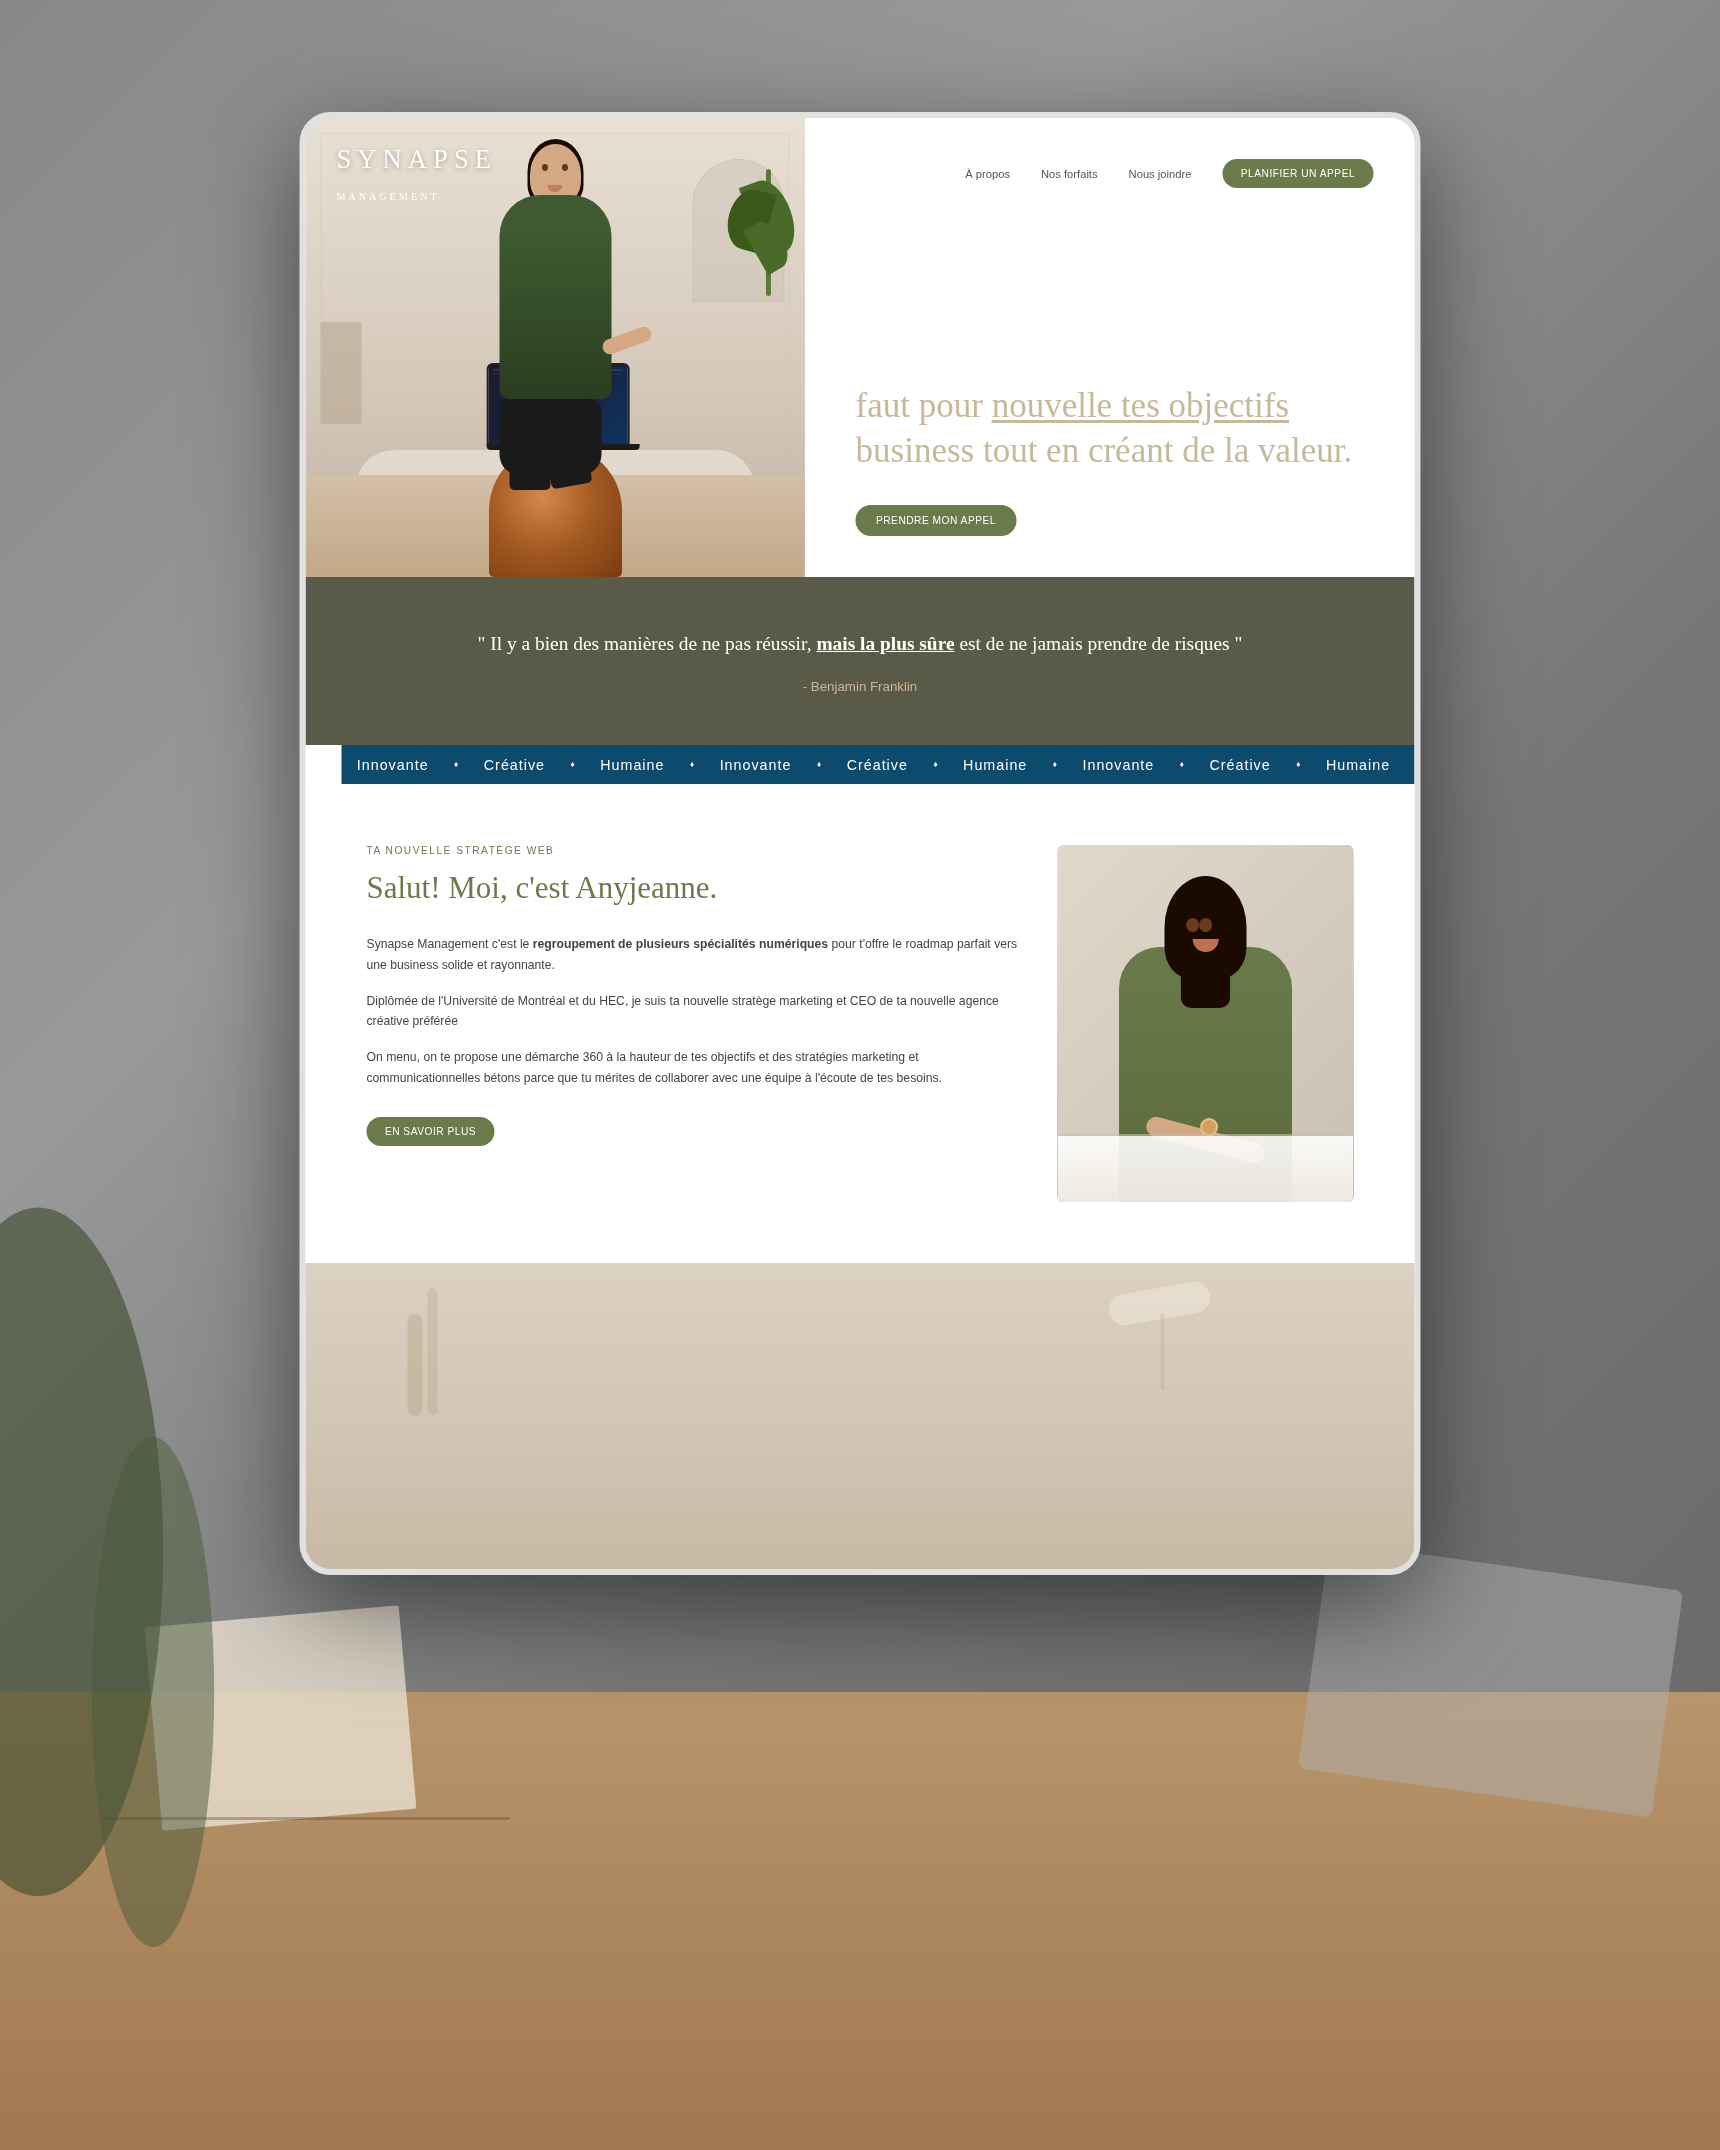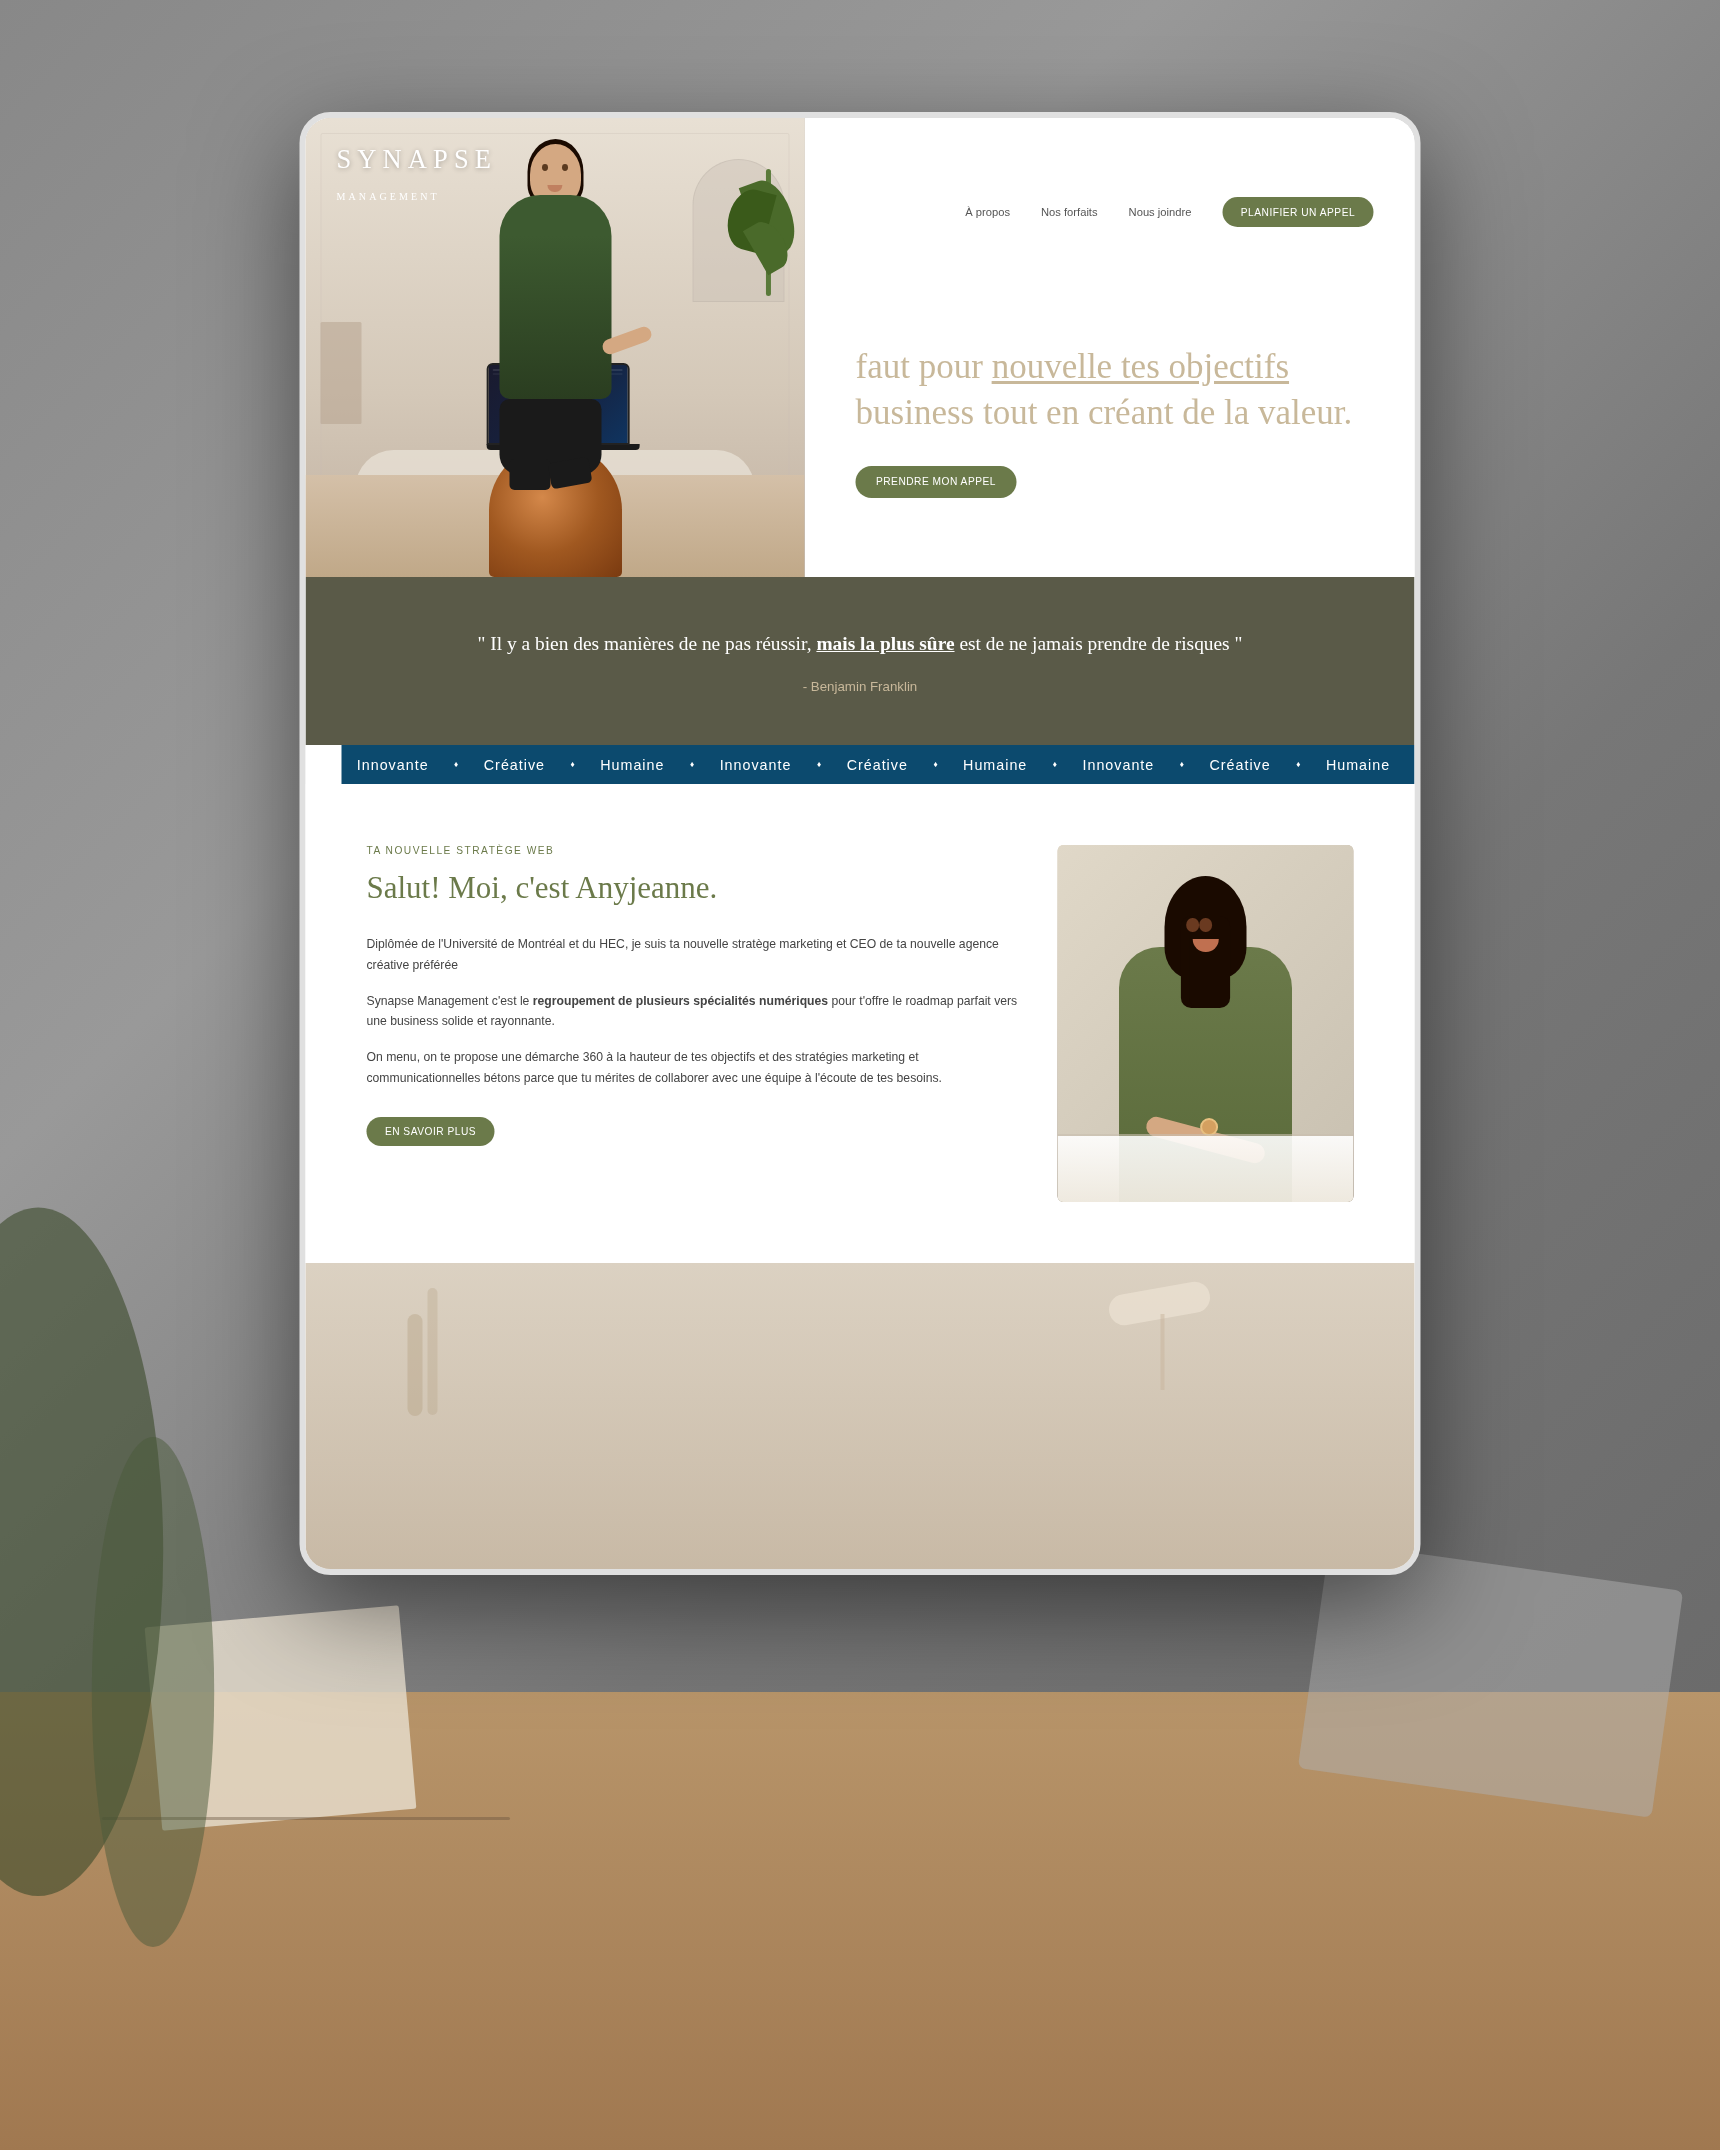--- a/index.html
+++ b/index.html
@@ -93,21 +93,21 @@
       font-weight: 300;
       margin-top: 16px;
     }
 
     
     .hero-content-side {
       width: 55%;
       padding: 41px 41px 41px 51px;
       display: flex;
       flex-direction: column;
-      justify-content: center;
+      justify-content: space-between;
       background: white;
     }
 
     .hero-nav {
       display: flex;
       align-items: center;
       gap: 31px;
       justify-content: flex-end;
       margin-bottom: 41px;
     }
@@ -589,24 +589,24 @@
           <span class="ticker-dot">♦</span>
           <span class="ticker-item">Innovante</span>
         </div>
     </div>
 
     <div class="about-section">
 
       <div class="about-content">
         <p class="about-tag">TA NOUVELLE STRATÈGE WEB</p>
         <h2 class="about-title">Salut! Moi, c'est Anyjeanne.</h2>
-        <p class="about-body">Diplômée de l'Université de Montréal et du HEC, je suis ta nouvelle stratège marketing et CEO de ta nouvelle agence créative préférée</p>
         <p class="about-body">
           <span>Synapse Management c'est le </span><strong>regroupement de plusieurs spécialités numériques</strong><span> pour t'offre le roadmap parfait vers une business solide et rayonnante.</span>
         </p>
+        <p class="about-body">Diplômée de l'Université de Montréal et du HEC, je suis ta nouvelle stratège marketing et CEO de ta nouvelle agence créative préférée</p>
         <p class="about-body">On menu, on te propose une démarche 360 à la hauteur de tes objectifs et des stratégies marketing et communicationnelles bétons parce que tu mérites de collaborer avec une équipe à l'écoute de tes besoins.</p>
         <button class="about-btn">EN SAVOIR PLUS</button>
       </div>
 
       <div class="about-image">
         <div class="smiling-woman-bg"></div>
 
         <div style="position:absolute;bottom:0;left:0;right:0;top:0;overflow:hidden;">
 
           <div style="position:absolute;inset:0;background:linear-gradient(135deg,#e0d8c8 0%,#c8c0b0 100%);"></div>

